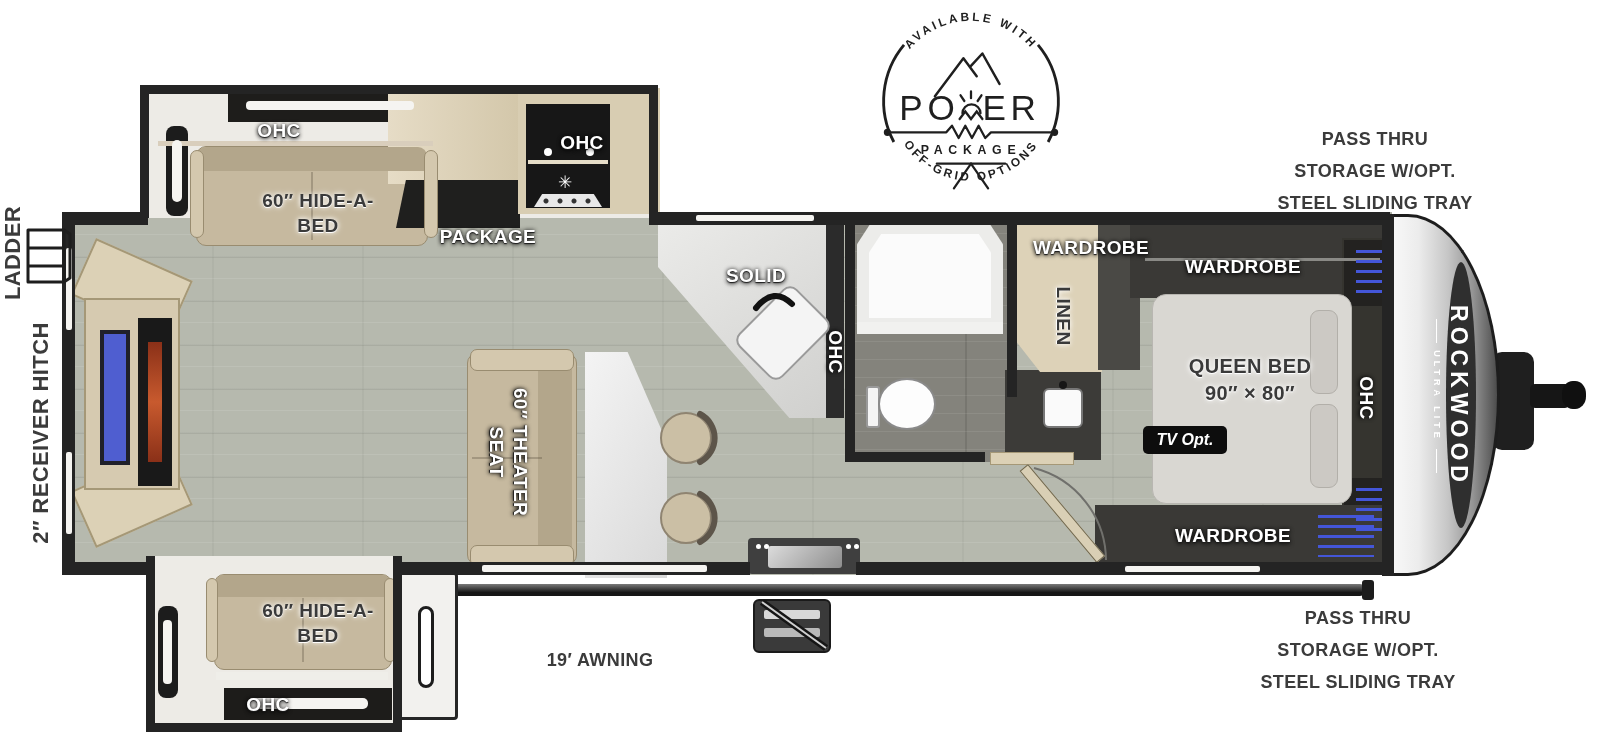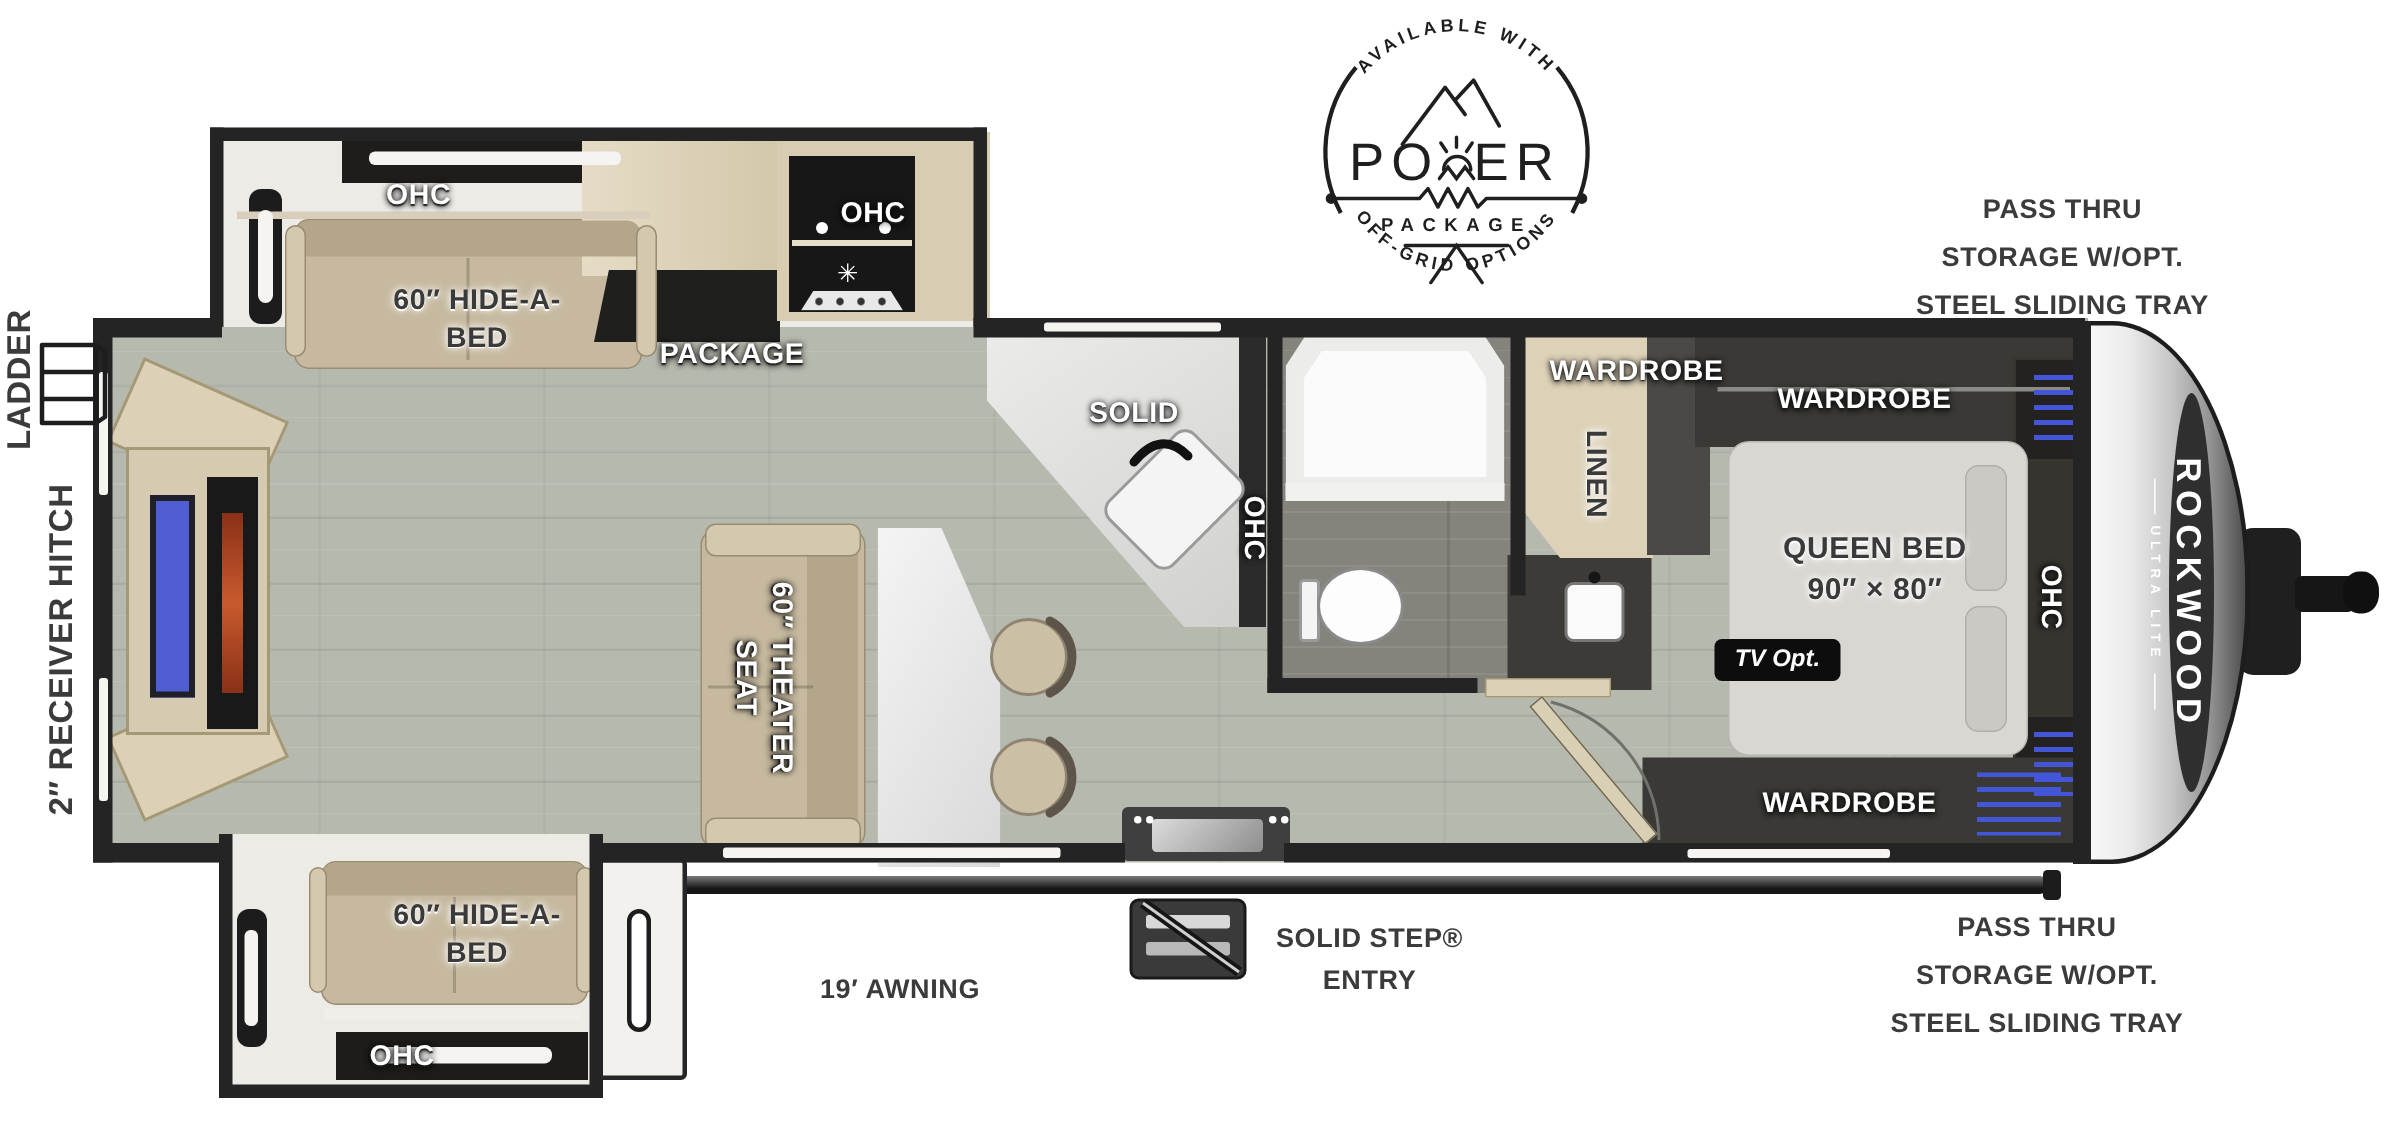--- a/index.html
+++ b/index.html
@@ -300,18 +300,14 @@
     <div>PASS THRU</div>
     <div>STORAGE W/OPT.</div>
     <div>STEEL SLIDING TRAY</div>
   </div>
   <div class="xlab ctr" style="left:1358px;top:650px;line-height:32px;">
     <div>PASS THRU</div>
     <div>STORAGE W/OPT.</div>
     <div>STEEL SLIDING TRAY</div>
   </div>
   <div class="xlab" style="left:600px;top:623px;margin-top:37px;">19′ AWNING</div>
-  <div class="xlab ctr" style="left:913px;top:639px;line-height:28px;">
-    <div>SOLID STEP®</div>
-    <div>ENTRY</div>
-  </div>
 
 </div>
 
 </body></html>

